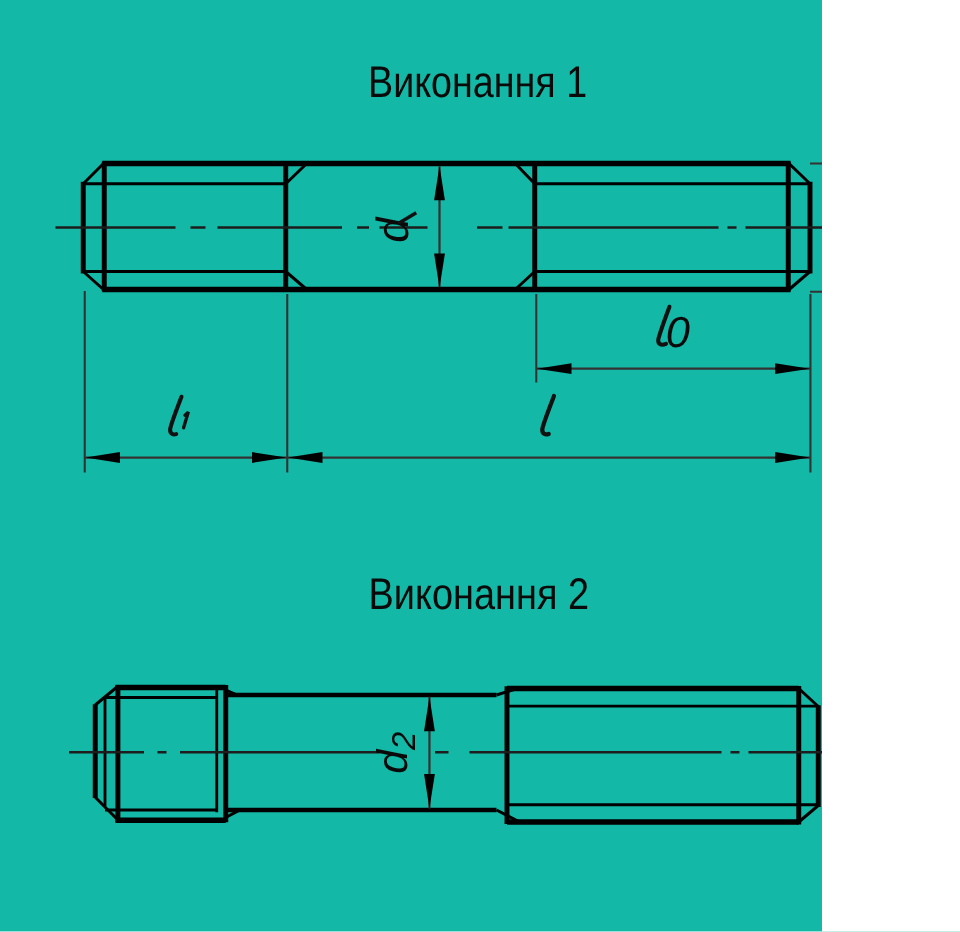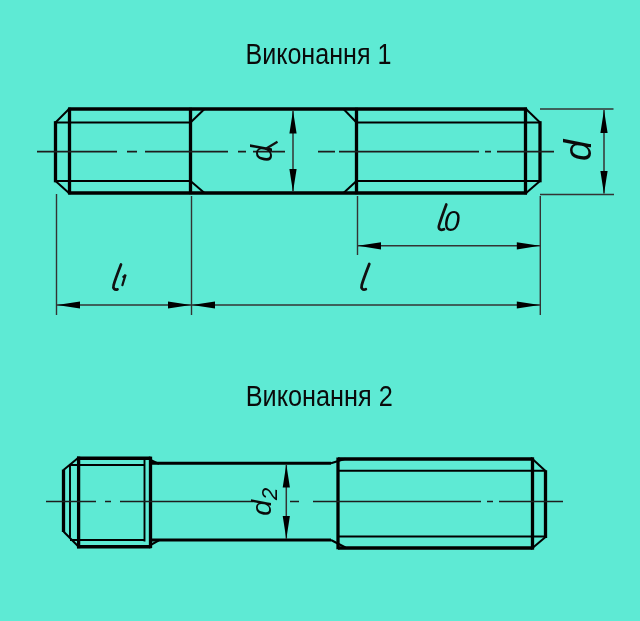--- a/index.html
+++ b/index.html
@@ -1,16 +1,16 @@
 <!DOCTYPE html>
 <html><head>
 <meta charset="utf-8">
 <style>
   html,body{margin:0;padding:0;background:#fff;}
-  .page{width:640px;height:621px;position:relative;background:#5eead4;overflow:hidden;
+  .page{width:548px;height:621px;position:relative;background:#14b8a6;overflow:hidden;
         font-family:"Liberation Sans", sans-serif;text-align:center;}
   svg{position:absolute;left:0;top:0;}
   text{font-family:"Liberation Sans", sans-serif;fill:#0a0a0a;}
   .dim{font-style:italic;}
 </style>
 </head>
 <body>
 <div class="page">
 <svg width="640" height="621" viewBox="0 0 640 621">
 

